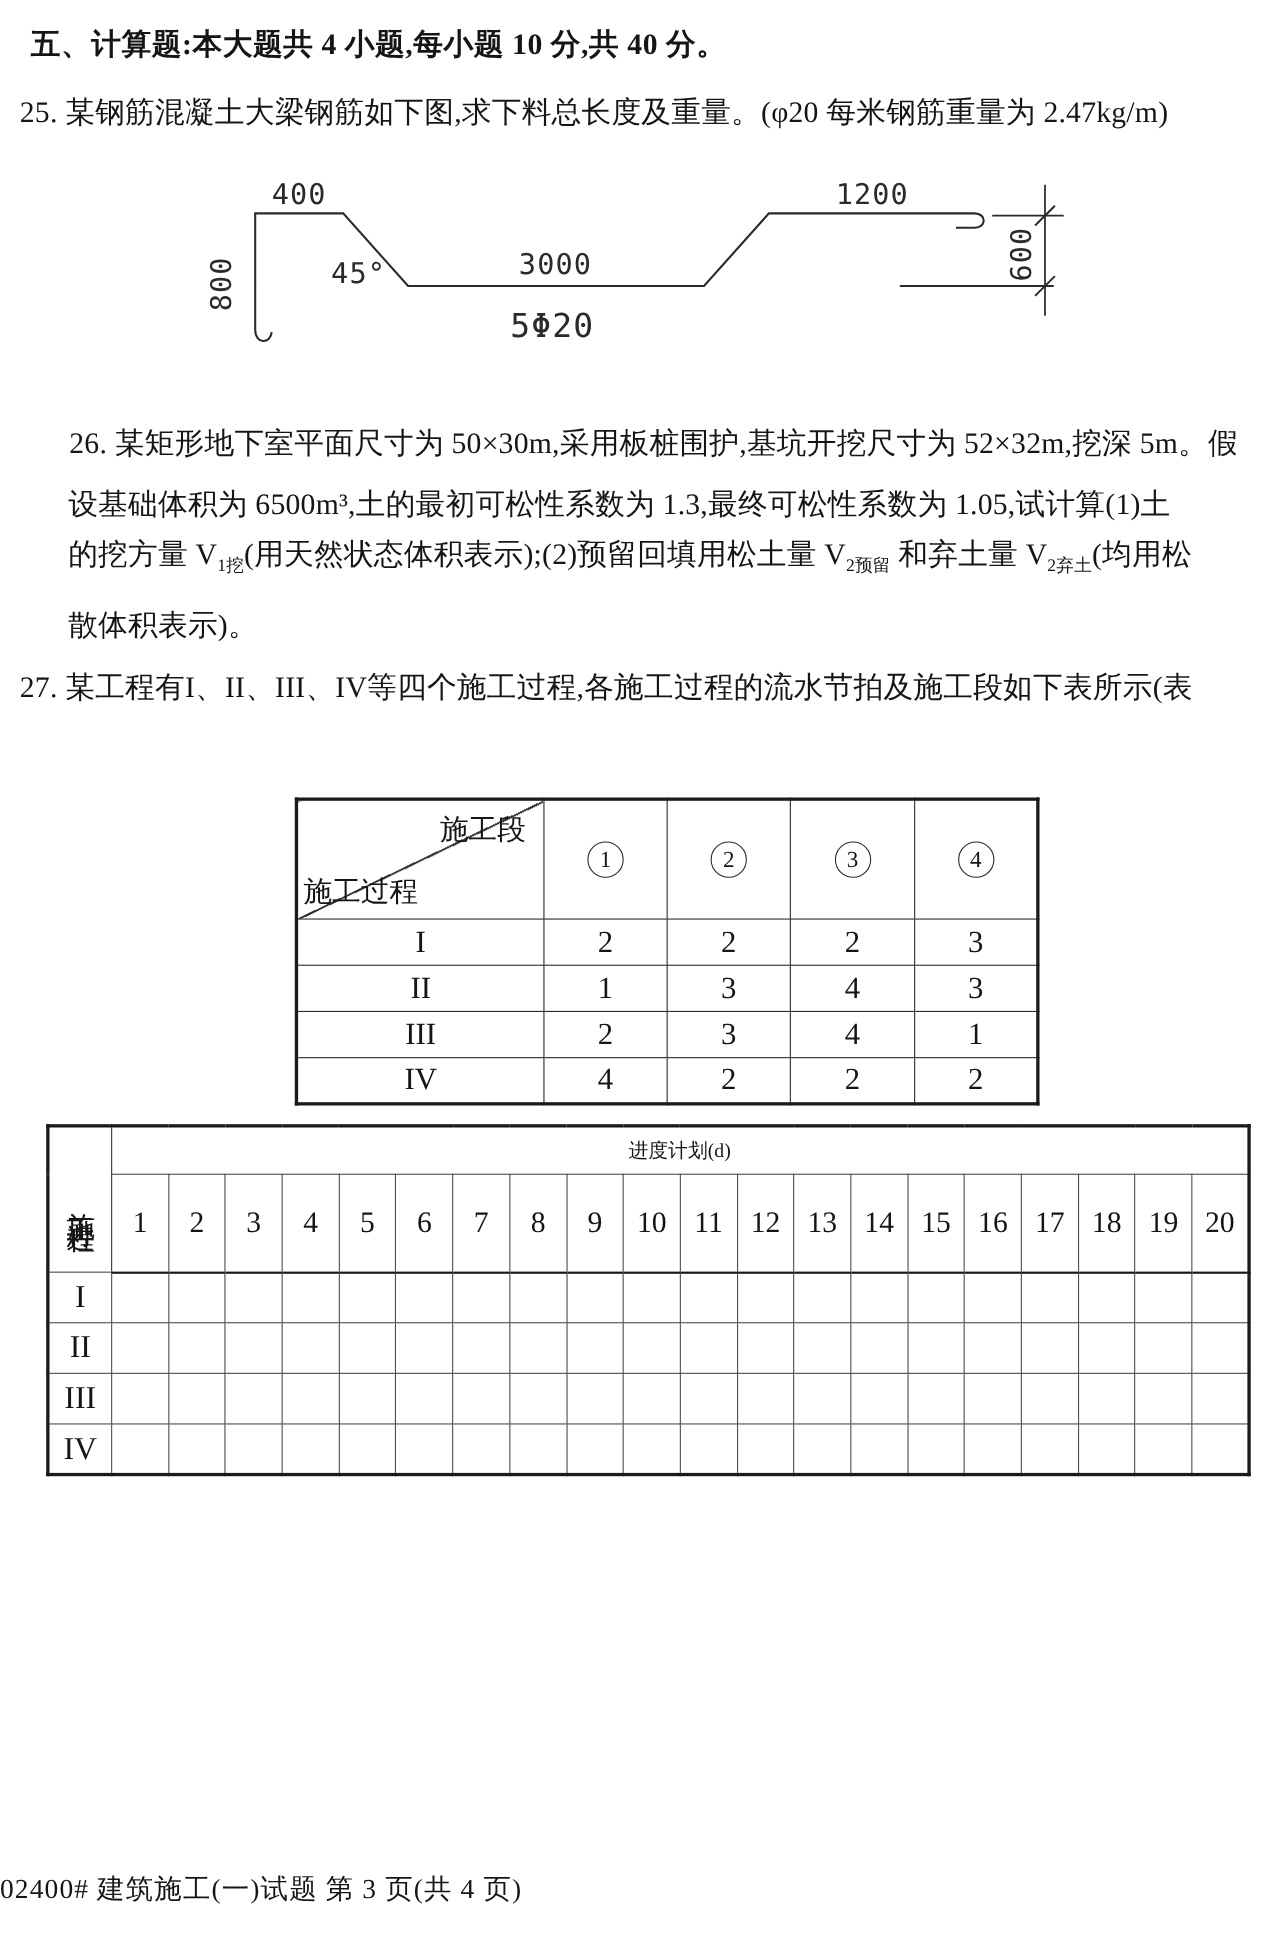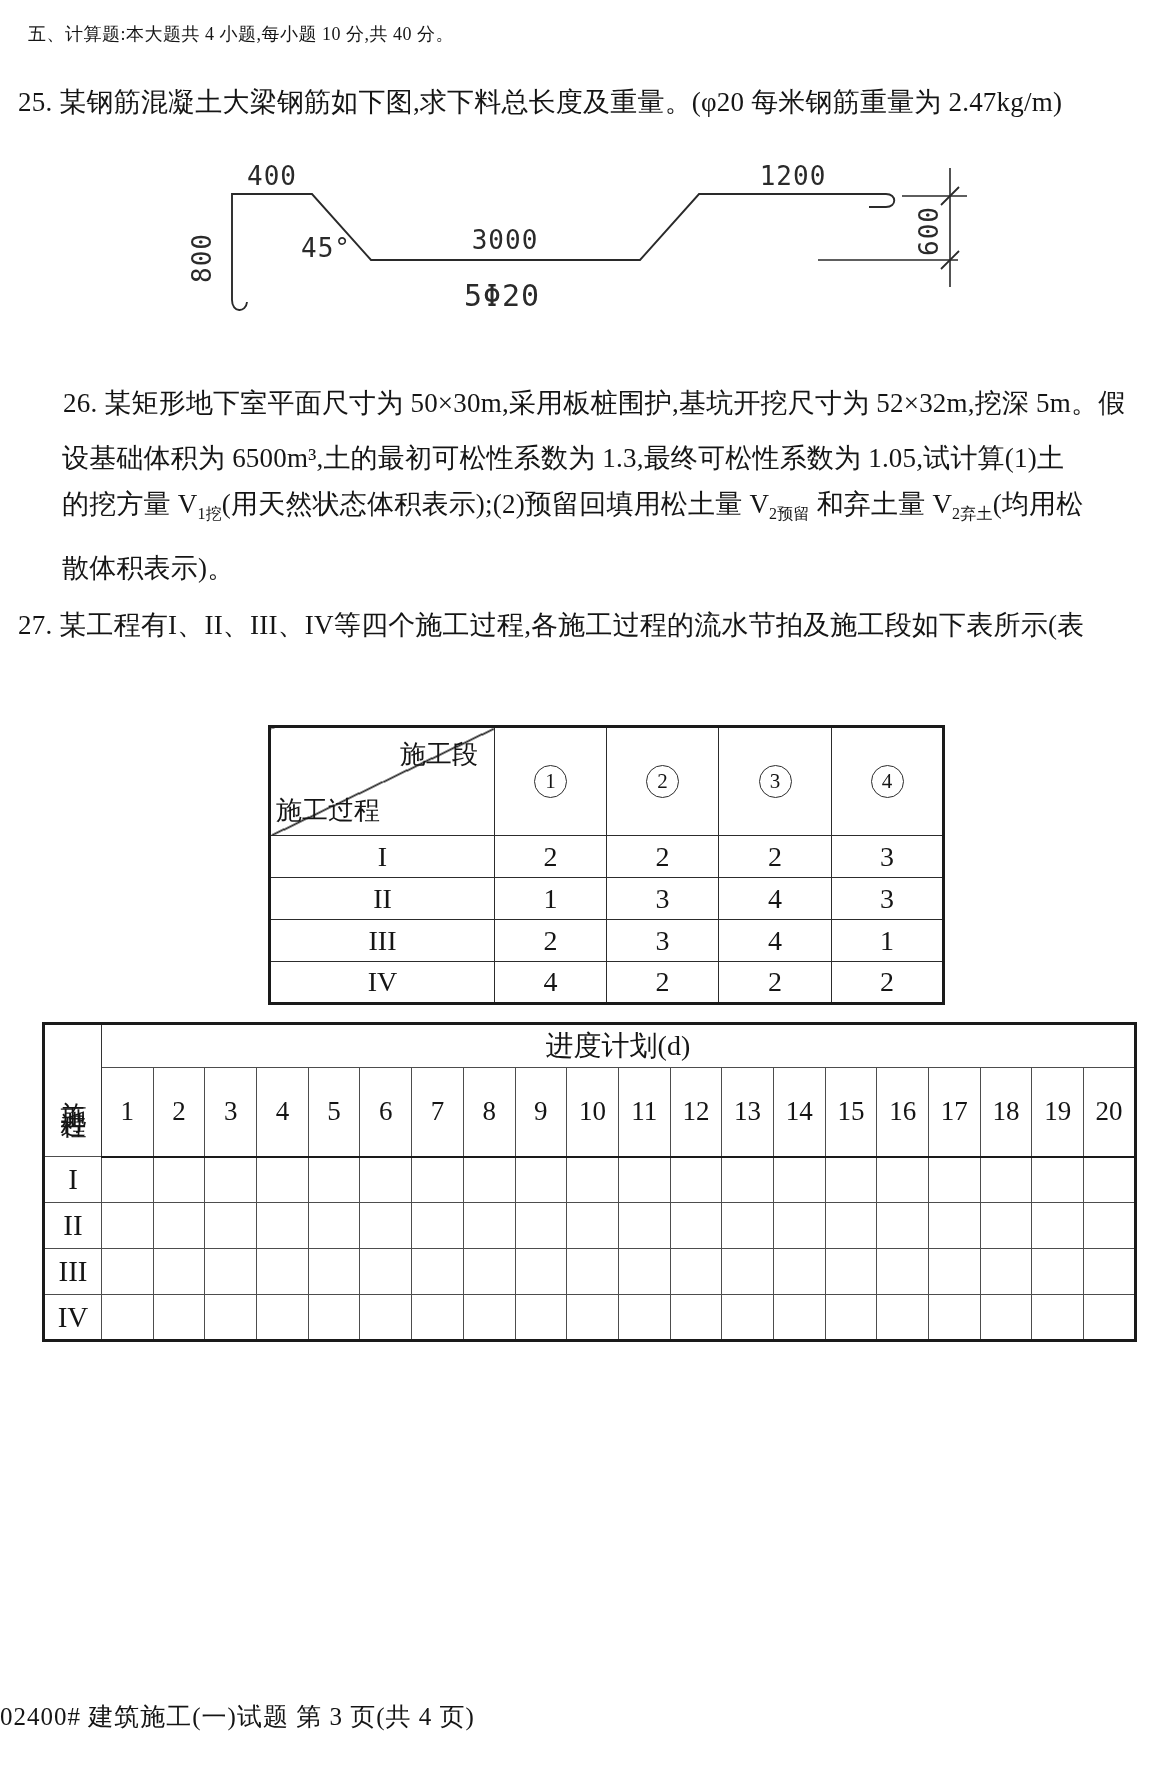--- a/index.html
+++ b/index.html
@@ -2,21 +2,21 @@
 <html><head>
 <meta charset="utf-8">
 <style>
   html,body{margin:0;padding:0;background:#e8e8e8;}
   .page{
     position:relative; width:1170px; height:1771px; background:#ffffff;
     font-family:"Liberation Serif","DejaVu Serif",serif; color:#151515;
     margin:0 auto; overflow:hidden;
   }
   .abs{position:absolute; white-space:nowrap;}
-  .h1{font-size:18px; font-weight:normal; letter-spacing:0.5px;}
+  .h1{font-size:27px; font-weight:bold; letter-spacing:0.5px;}
   .body-line{font-size:27px; letter-spacing:0.2px;}
   sub.s{font-size:16px; line-height:0;}
   
   .diag-svg text{
     font-family:"DejaVu Sans Mono",monospace; font-size:26px; fill:#2a2a2a;
     letter-spacing:1px;
   }
   
   .t27{border-collapse:collapse; table-layout:fixed; width:674px; border:3px solid #1a1a1a;}
   .t27 td{border:1.6px solid #2c2c2c; text-align:center; vertical-align:middle; padding:0;}
@@ -41,21 +41,21 @@
   .sched{border-collapse:collapse; table-layout:fixed; width:1092px; border:3px solid #1a1a1a;}
   .sched td{border:1.2px solid #4d4d4d; padding:0; text-align:center; vertical-align:middle;}
   .sched tr.r1{height:44px;}
   .sched tr.r2{height:89px;}
   .sched tr.rb{height:46px;}
   .sched td.side{border-right:1.6px solid #333;}
   .vlabel{
     writing-mode:vertical-rl; text-orientation:upright;
     font-size:26px; letter-spacing:5px; margin:0 auto; line-height:1;
   }
-  .sched td.title{font-size:28px;}
+  .sched td.title{font-size:18px;}
   .sched td.dn{font-size:27px; border-bottom:2.4px solid #1a1a1a;}
   .sched td.rl{font-size:29px;}
   
   .footer{width:100%; text-align:left; font-size:25px; letter-spacing:1px;}
 </style>
 </head>
 <body>
 
 <div class="page">
 

